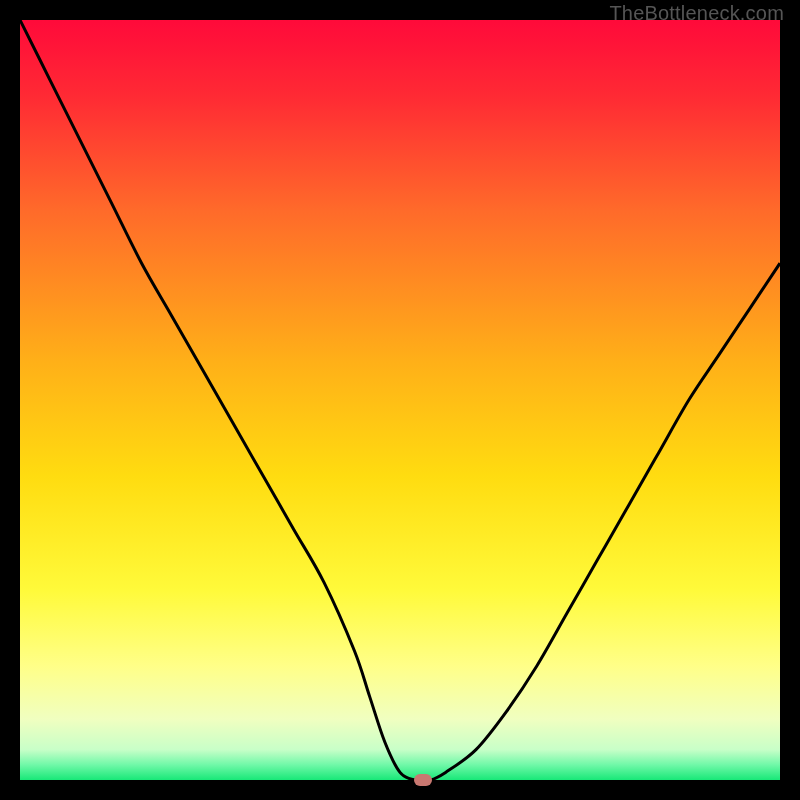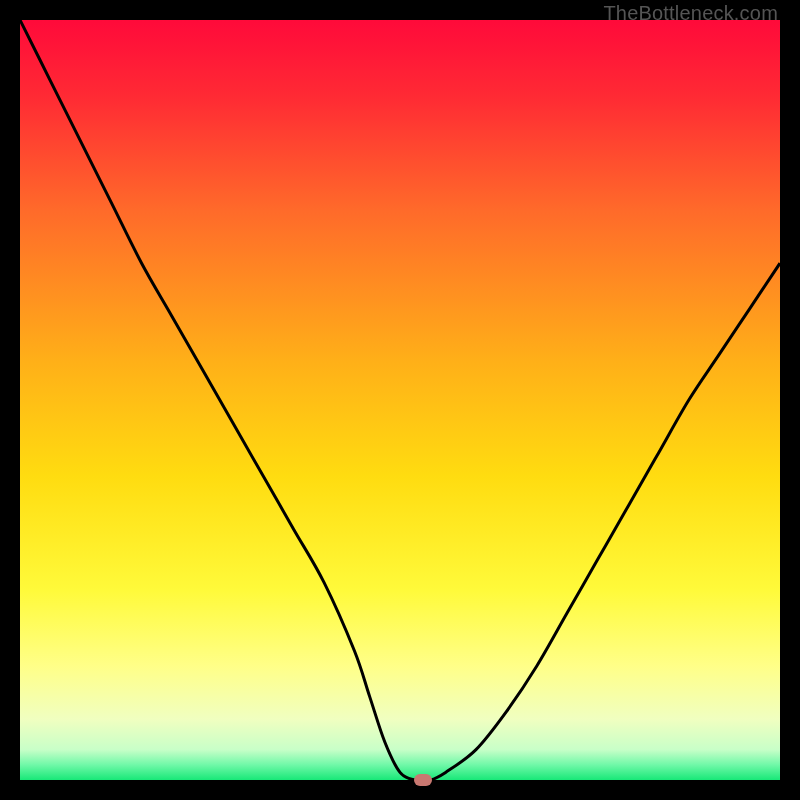--- a/index.html
+++ b/index.html
@@ -22,21 +22,21 @@
   .gradient-area {
     position: absolute;
     left: 0;
     top: 0;
     width: 760px;
     height: 760px;
   }
   .watermark {
     position: absolute;
     top: 2px;
-    right: 22px;
+    right: 16px;
     color: #555;
     font-size: 20px;
     font-weight: 500;
     letter-spacing: 0.2px;
   }
   .curve-svg {
     position: absolute;
     left: 20px;
     top: 20px;
     width: 760px;

